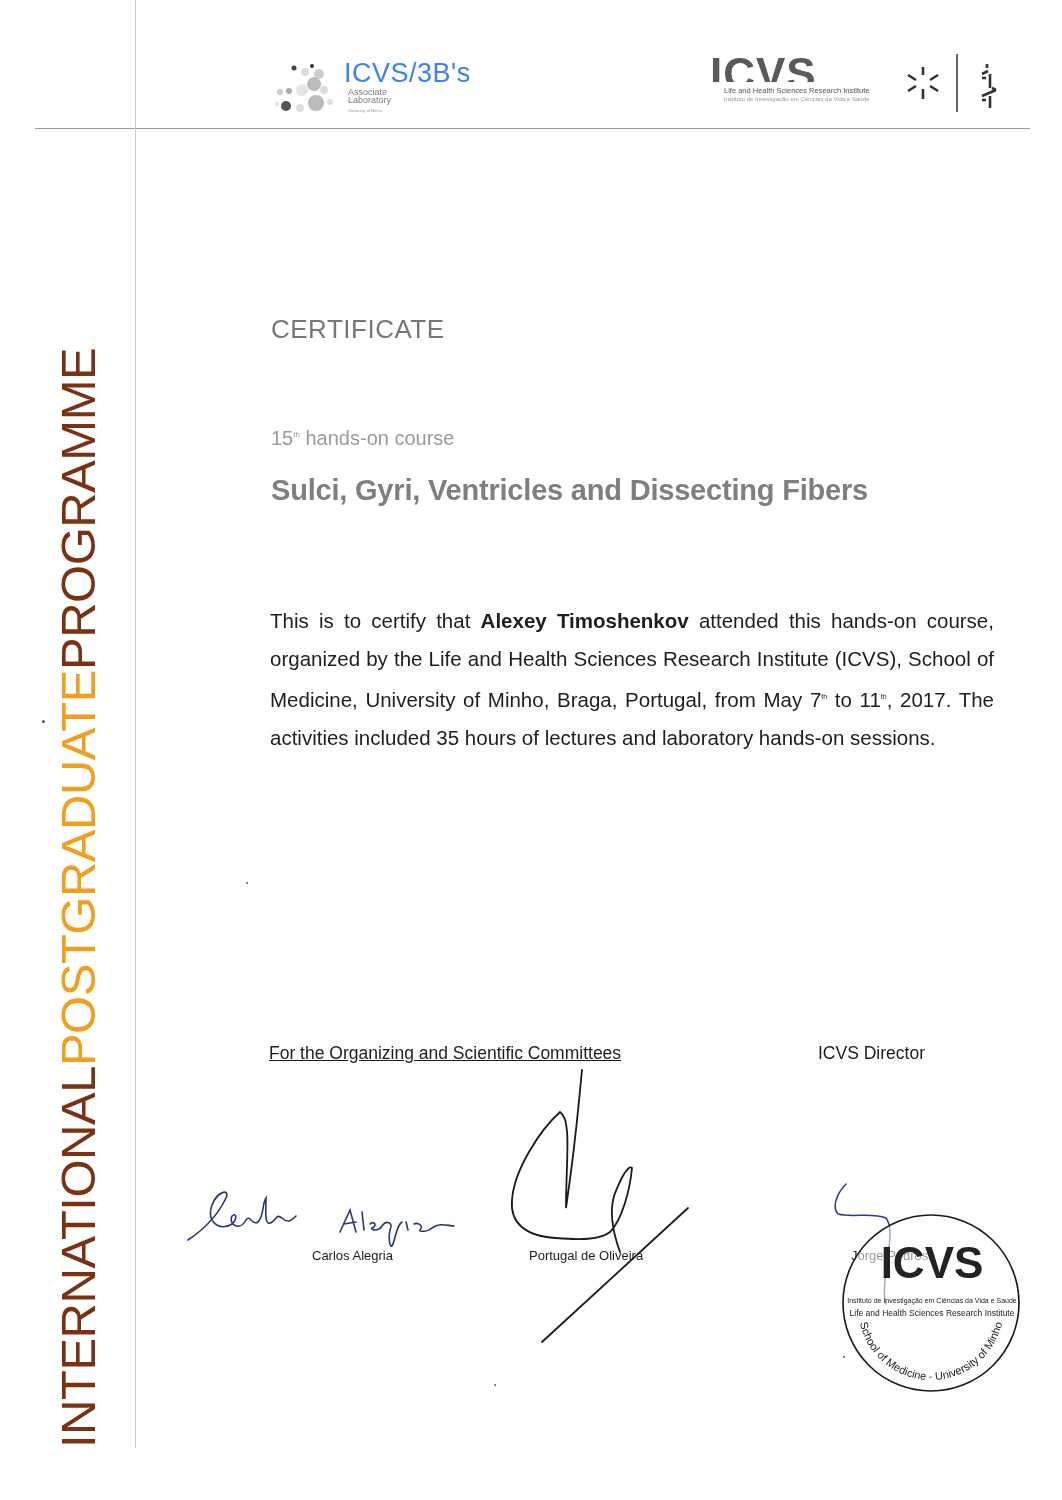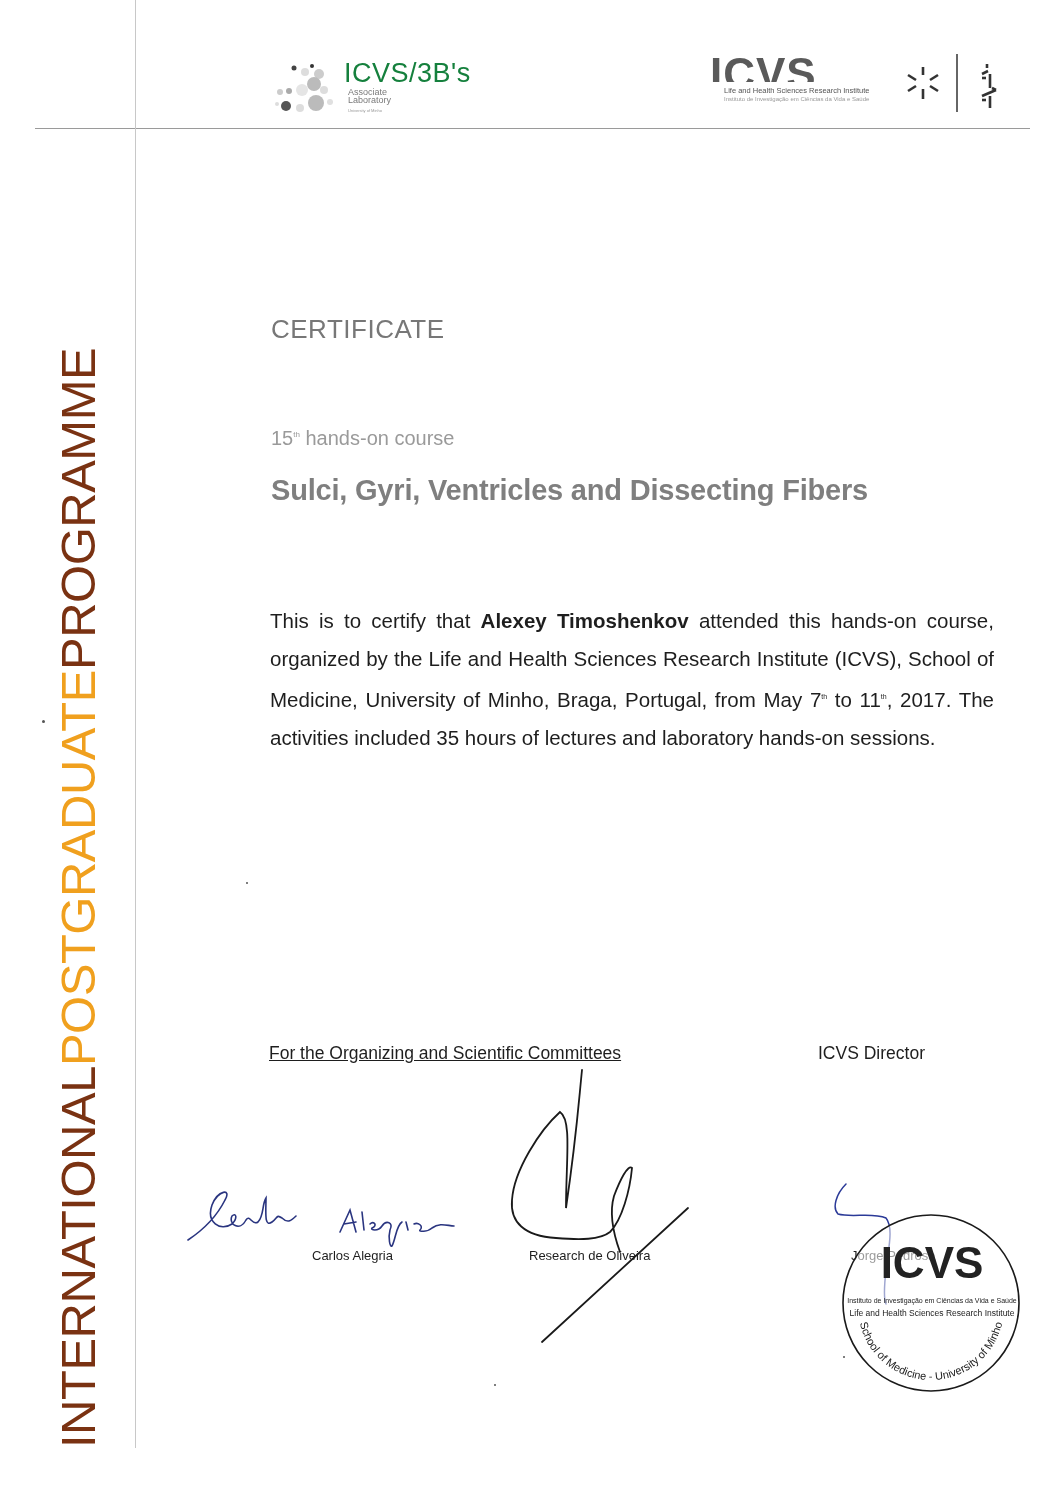--- a/index.html
+++ b/index.html
@@ -11,21 +11,21 @@
     }
     .abs { position: absolute; }
 
     
     .rule-h { left: 35px; top: 128px; width: 995px; height: 1px; background: #9a9a9a; }
     .rule-v { left: 135px; top: 0px; width: 1px; height: 1448px; background: #c8c8c8; }
 
     
     .logo-3bs { left: 272px; top: 58px; width: 210px; height: 62px; }
     .logo-3bs .dots { position: absolute; left: 0; top: 4px; width: 62px; height: 56px; }
-    .logo-3bs .title { position: absolute; left: 72px; top: 0; font-size: 27px; color: #15803d; letter-spacing: 0.5px; font-weight: 300; }
+    .logo-3bs .title { position: absolute; left: 72px; top: 0; font-size: 27px; color: #3b82f6; letter-spacing: 0.5px; font-weight: 300; }
     .logo-3bs .sub1, .logo-3bs .sub2 { position: absolute; left: 76px; font-size: 9px; color: #7a7a7a; line-height: 9px; }
     .logo-3bs .sub1 { top: 30px; }
     .logo-3bs .sub2 { top: 38px; }
     .logo-3bs .sub3 { position: absolute; left: 76px; top: 50px; font-size: 4px; color: #999; }
 
     .logo-icvs { left: 710px; top: 58px; width: 170px; height: 50px; }
     .logo-icvs .big { position: absolute; left: 0; top: -6px; font-size: 44px; font-weight: bold; color: #5a5a5a; letter-spacing: 1px; line-height: 44px; height: 30px; overflow: hidden; }
     .logo-icvs .en { position: absolute; left: 14px; top: 28px; font-size: 7.5px; color: #555; white-space: nowrap; background: rgba(255,255,255,0.6); }
     .logo-icvs .pt { position: absolute; left: 14px; top: 38px; font-size: 6px; color: #999; white-space: nowrap; }
 
@@ -166,21 +166,21 @@
     <path d="M582 1070 C 578 1110, 576 1140, 566 1208 C 566 1160, 572 1120, 560 1112 C 540 1130, 514 1170, 512 1200 C 510 1222, 524 1236, 556 1238 C 580 1240, 600 1240, 610 1232 C 622 1220, 630 1190, 632 1168 C 628 1164, 620 1180, 614 1196 C 610 1210, 612 1230, 620 1252"></path>
     <path d="M542 1342 L 688 1208"></path>
   </g>
 
   <g fill="none" stroke="#2b3a98" stroke-width="1.5" stroke-linecap="round">
     <path d="M846 1184 C 836 1194, 832 1208, 838 1214 C 852 1218, 872 1212, 886 1218 C 894 1228, 888 1250, 886 1270 C 884 1288, 884 1300, 886 1304"></path>
   </g>
 </svg>
 
 <div class="abs signer signer-1">Carlos Alegria</div>
-<div class="abs signer signer-2">Research de Oliveira</div>
+<div class="abs signer signer-2">Portugal de Oliveira</div>
 <div class="abs signer signer-3">Jorge Pedrosa</div>
 
 <div class="abs stamp">
   <svg viewBox="0 0 182 182">
     <defs>
       <path id="arcPath" d="M 18 95 A 73 73 0 0 0 164 95"></path>
     </defs>
     <circle cx="91" cy="91" r="88" fill="rgba(255,255,255,0.55)" stroke="#1a1a1a" stroke-width="1.6"></circle>
     <text x="92" y="66" text-anchor="middle" font-family="Liberation Sans, sans-serif" font-size="44" font-weight="bold" fill="#222">ICVS</text>
     <text x="92" y="91" text-anchor="middle" font-family="Liberation Sans, sans-serif" font-size="7" fill="#222">Instituto de Investigação em Ciências da Vida e Saúde</text>

